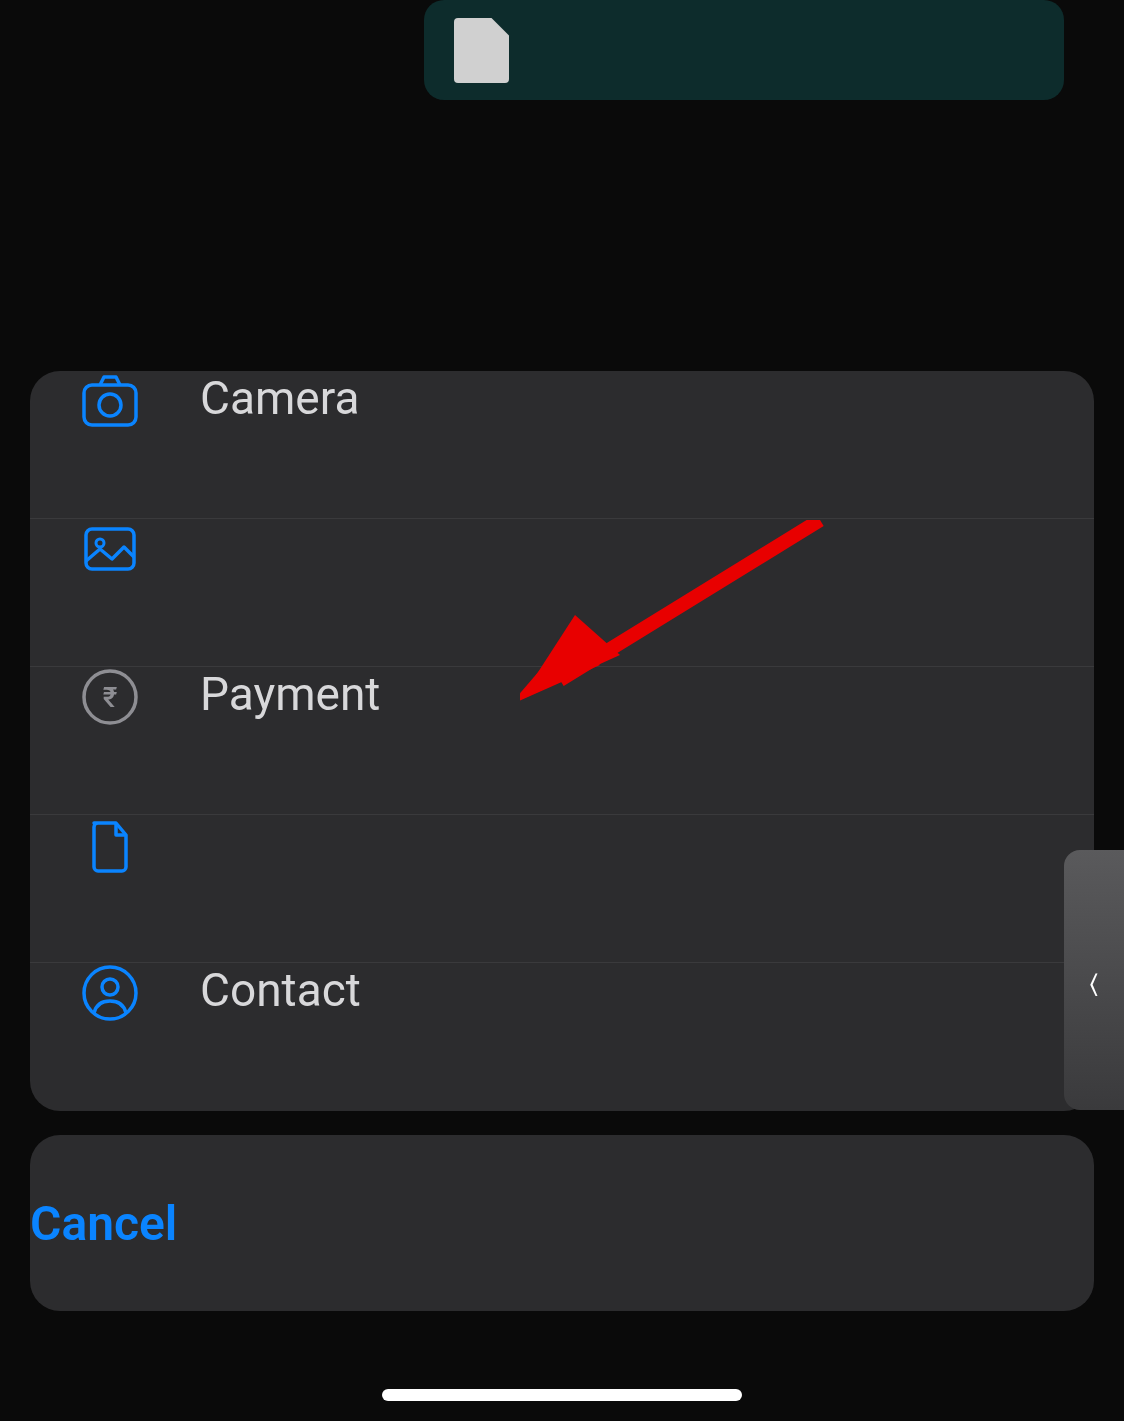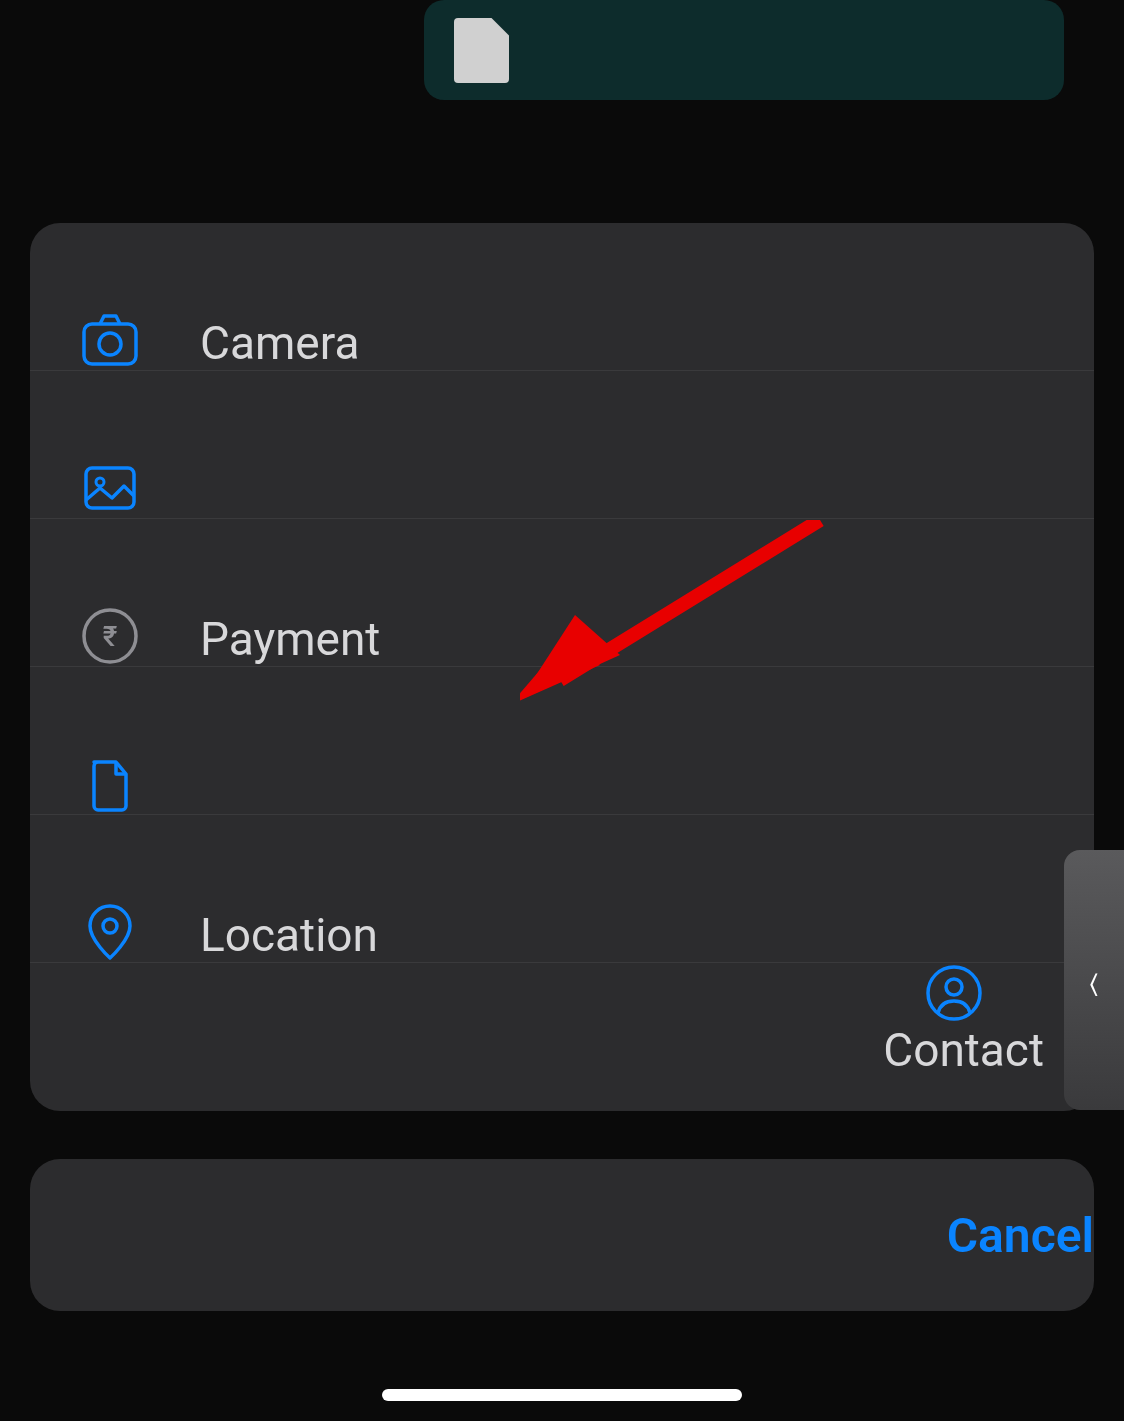--- a/index.html
+++ b/index.html
@@ -57,55 +57,54 @@
       position: absolute;
       left: 30px;
       right: 30px;
       bottom: 310px;
       background: #2c2c2e;
       border-radius: 30px;
       overflow: hidden;
     }
     .menu-item {
       display: flex;
-      align-items: flex-end;
+      align-items: flex-start;
       height: 148px;
       padding: 0 50px;
       border-bottom: 1px solid #3a3a3c;
       cursor: pointer;
     }
     .menu-item:last-child {
       border-bottom: none;
-      flex-direction: column;
     }
     .menu-icon {
       width: 60px;
       height: 60px;
       margin-right: 60px;
       display: flex;
       align-items: center;
       justify-content: center;
       flex-shrink: 0;
     }
     .menu-label {
       font-size: 46px;
       color: #d8d8da;
       font-weight: 400;
     }
     .cancel-button {
       position: absolute;
       left: 30px;
       right: 30px;
       bottom: 110px;
-      height: 152px;
+      height: 176px;
       background: #2c2c2e;
       border-radius: 30px;
       display: flex;
       align-items: center;
-      justify-content: flex-end;
+      justify-content: flex-start;
       font-size: 48px;
       color: #0a84ff;
       font-weight: 600;
       cursor: pointer;
     }
     .home-indicator {
       position: absolute;
       bottom: 20px;
       left: 50%;
       transform: translateX(-50%);
@@ -188,29 +187,20 @@
 
   <div class="menu-item">
     <span class="menu-icon">
       <svg width="60" height="60" viewBox="0 0 60 60" fill="none">
         <path d="M14 8 L36 8 L46 20 L46 52 C46 54 44 56 42 56 L18 56 C16 56 14 54 14 52 L14 12 C14 10 16 8 18 8 Z" stroke="#0a84ff" stroke-width="3.5" fill="none" stroke-linejoin="round"></path>
         <path d="M36 8 L36 20 L46 20" stroke="#0a84ff" stroke-width="3.5" fill="none" stroke-linejoin="round"></path>
       </svg>
     </span>
   </div>
 
-  <div class="menu-item">
-    <span class="menu-icon">
-      <svg width="60" height="60" viewBox="0 0 60 60" fill="none">
-        <path d="M30 56 C30 56 50 38 50 24 C50 13 41 4 30 4 C19 4 10 13 10 24 C10 38 30 56 30 56 Z" stroke="#0a84ff" stroke-width="3.5" fill="none" stroke-linejoin="round"></path>
-        <circle cx="30" cy="24" r="7" stroke="#0a84ff" stroke-width="3.5" fill="none"></circle>
-      </svg>
-    </span>
-    <span class="menu-label">Location</span>
-  </div>
 
   <div class="menu-item">
     <span class="menu-icon">
       <svg width="60" height="60" viewBox="0 0 60 60" fill="none">
         <circle cx="30" cy="30" r="26" stroke="#0a84ff" stroke-width="3.5" fill="none"></circle>
         <circle cx="30" cy="24" r="8" stroke="#0a84ff" stroke-width="3.5" fill="none"></circle>
         <path d="M14 50 C16 42 22 38 30 38 C38 38 44 42 46 50" stroke="#0a84ff" stroke-width="3.5" fill="none"></path>
       </svg>
     </span>
     <span class="menu-label">Contact</span>

